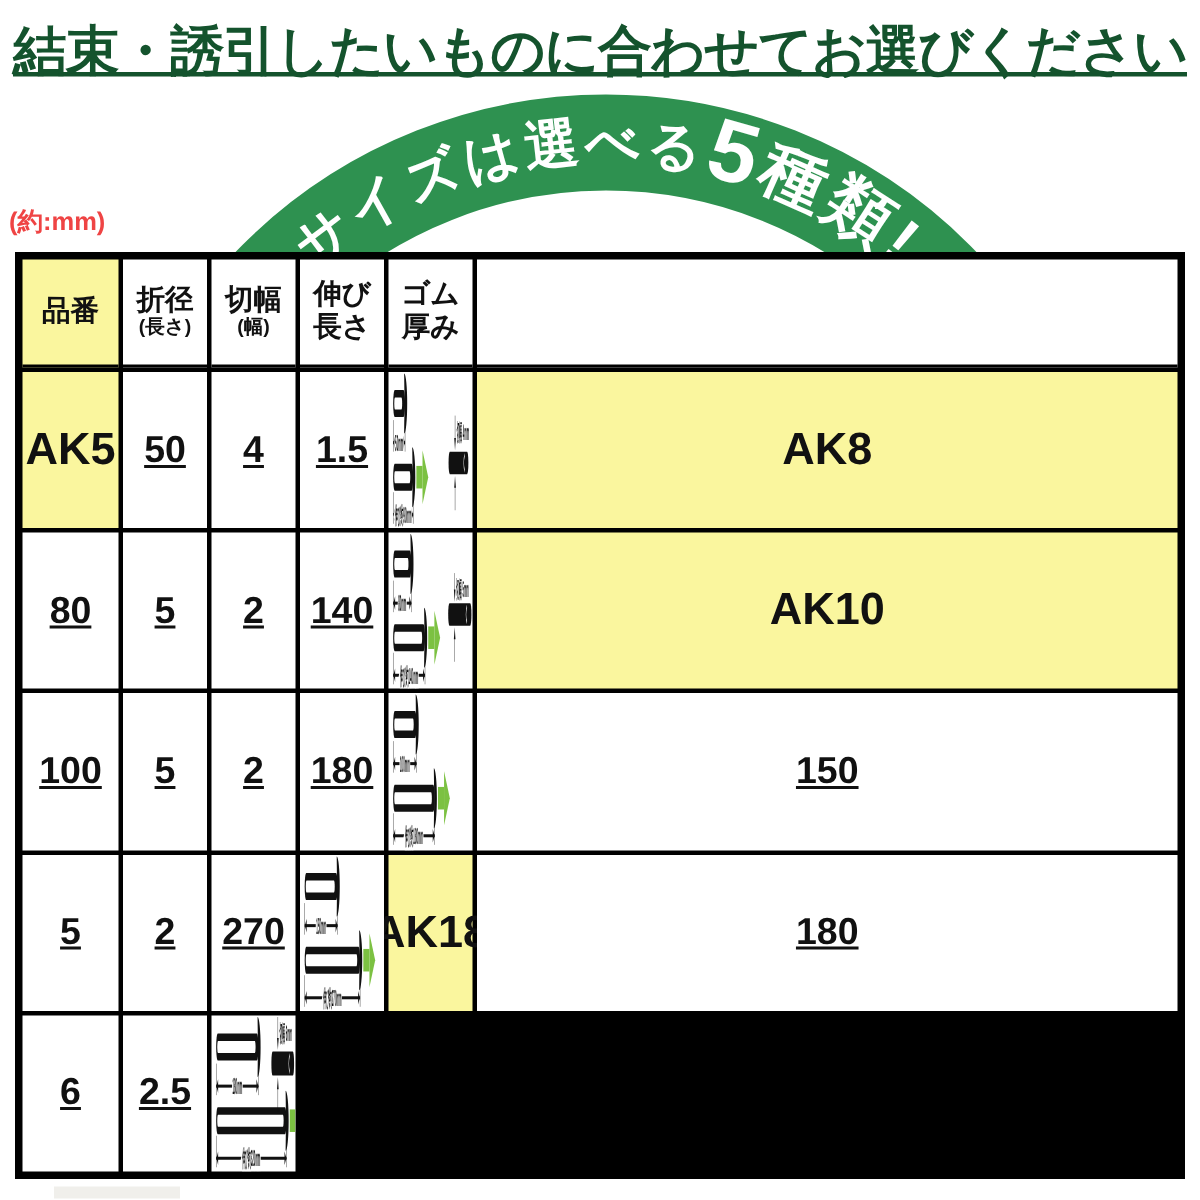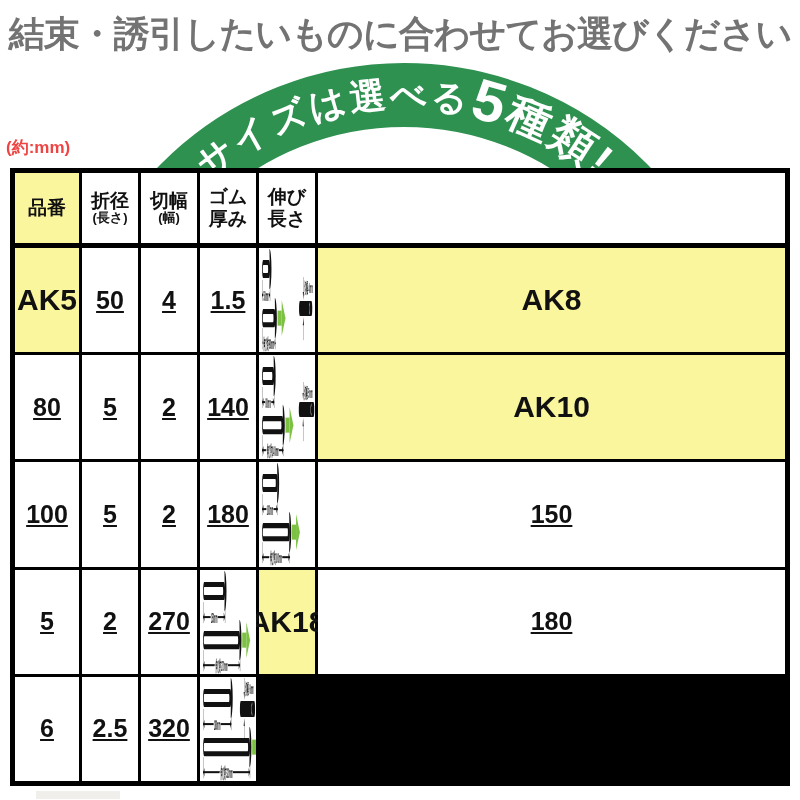--- a/index.html
+++ b/index.html
@@ -28,21 +28,21 @@
   .dim-text{font-size:15.5px;font-weight:bold;fill:#111;stroke:#fff;stroke-width:7px;
             paint-order:stroke;text-anchor:middle;}
   .cut-label{font-size:15px;font-weight:bold;fill:#111;}
   .cropped-strip{position:absolute;left:36px;top:791px;width:84px;height:8px;background:#f0efeb;}
 </style>
 </head>
 <body>
 
 <div class="page">
 
-  <div class="title" style="color: #737373;">結束・誘引したいものに合わせてお選びください</div>
+  <div class="title" style="color: #14532d; text-decoration: underline;">結束・誘引したいものに合わせてお選びください</div>
 
   <svg class="arc-svg" width="800" height="170" viewBox="0 0 800 170">
     <circle cx="404" cy="406" r="311" fill="none" stroke-width="64" stroke="#2e9150"></circle>
     <path id="arcTextPath" d="M 200 187 A 299 299 0 0 1 608 187" fill="none"></path>
     <text class="arc-text">
       <textPath href="#arcTextPath" startOffset="50%" text-anchor="middle">
         <tspan>サイズは選べる</tspan><tspan class="big-num" dy="3">5</tspan><tspan class="post" dy="-3">種類!</tspan>
       </textPath>
     </text>
   </svg>
@@ -55,26 +55,26 @@
       </div>
       <div class="cell header">
         <div>折径</div>
         <div class="small">(長さ)</div>
       </div>
       <div class="cell header">
         <div>切幅</div>
         <div class="small">(幅)</div>
       </div>
       <div class="cell header">
+        <div>伸び</div>
+        <div>長さ</div>
+      </div>
+      <div class="cell header">
         <div>ゴム</div>
         <div>厚み</div>
-      </div>
-      <div class="cell header">
-        <div>伸び</div>
-        <div>長さ</div>
       </div>
       <div class="cell header"></div>
       <div class="cell code yellow">AK5</div>
       <div class="cell value">50</div>
       <div class="cell value">4</div>
       <div class="cell value">1.5</div>
       <div class="cell diagram">
         <svg viewBox="0 0 467 104" width="100%" height="100%" preserveAspectRatio="none">
           <g>
             <rect x="26" y="12" width="66" height="18" rx="9" fill="#111111"></rect>
@@ -239,21 +239,20 @@
           <g>
             <rect x="352" y="62.5" width="34" height="15" fill="#7cc142"></rect>
             <polygon points="386,52 418,70 386,88" fill="#7cc142"></polygon>
           </g>
         </svg>
       </div>
       <div class="cell code yellow">AK18</div>
       <div class="cell value">180</div>
       <div class="cell value">6</div>
       <div class="cell value">2.5</div>
-      <div class="cell value">320</div>
       <div class="cell diagram">
         <svg viewBox="0 0 467 104" width="100%" height="100%" preserveAspectRatio="none">
           <g>
             <rect x="26" y="12" width="235" height="18" rx="9" fill="#111111"></rect>
             <rect x="32" y="17" width="213" height="8" rx="4" fill="#ffffff"></rect>
             <path d="M 256 1 A 17 20 0 0 1 256 41 Q 260 21 256 1 Z" fill="#111111"></path>
           </g>
           <g>
             <rect x="25" y="32" width="2" height="21" fill="#111111"></rect>
             <rect x="260" y="32" width="2" height="21" fill="#111111"></rect>

